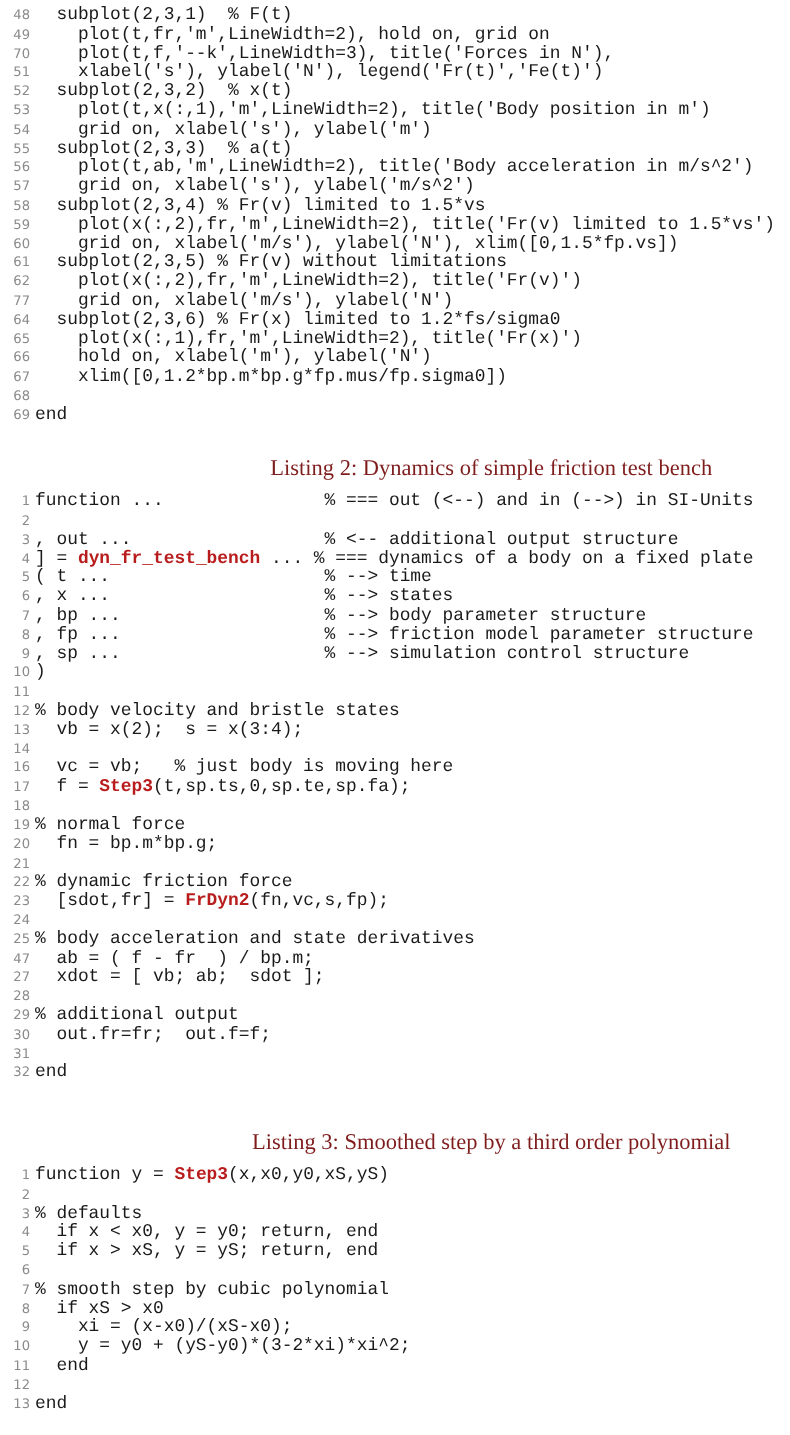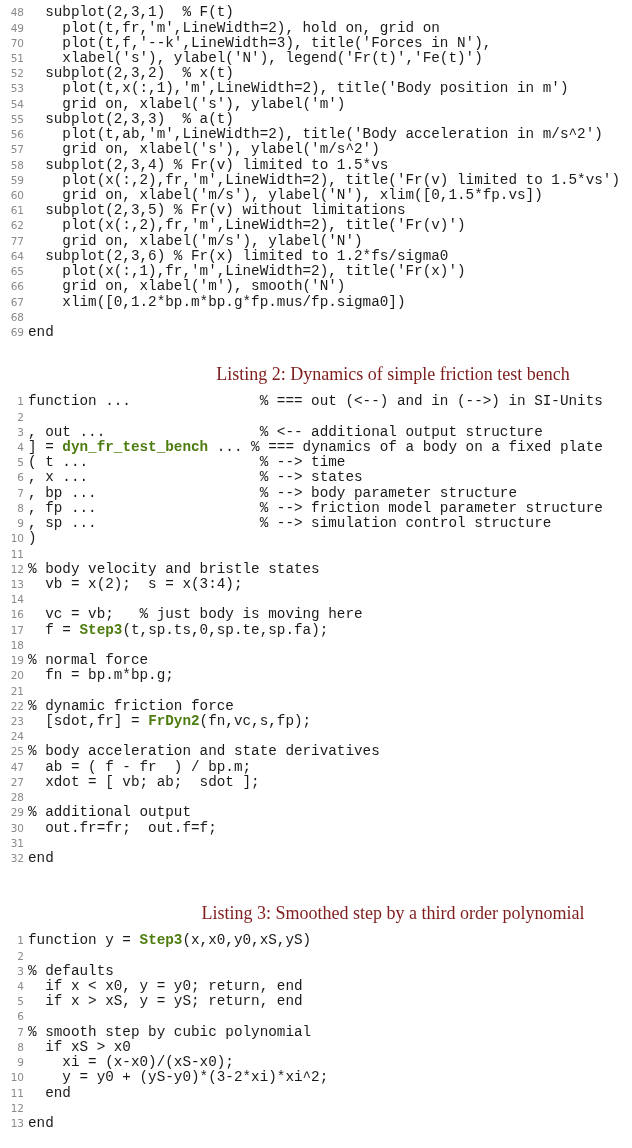--- a/index.html
+++ b/index.html
@@ -1,21 +1,21 @@
 <!DOCTYPE html>
 <html><head>
 <meta charset="utf-8">
 <style>
   html, body { margin:0; padding:0; background:#ffffff; }
   body { width:632px; height:1148px; position:relative; overflow:hidden; }
   .listing { position:absolute; left:0; width:552px; }
   .line { position:relative; height:15.23px; line-height:15.23px; white-space:pre; }
   .ln { position:absolute; left:0; width:24px; text-align:right; font-family:"DejaVu Sans", sans-serif; font-size:10.5px; color:#8a8a8a; line-height:15.23px; }
   .code { position:absolute; left:28px; font-family:"Liberation Mono", monospace; font-size:14.3px; color:#1a1a1a; line-height:15.23px; }
-  .kw-fn { color:#4d7c0f; font-weight:bold; }
+  .kw-fn { color:#b91c1c; font-weight:bold; }
   .caption { position:absolute; font-family:"Liberation Serif", serif; font-size:18px; color:#7f1d1d; white-space:nowrap; transform:translateX(-50%); left:393px; }
 </style>
 </head>
 <body>
 
 <div class="listing" style="top:5.4px;">
   <div class="line"><span class="ln">48</span><span class="code">  subplot(2,3,1)  % F(t)</span></div>
   <div class="line"><span class="ln">49</span><span class="code">    plot(t,fr,'m',LineWidth=2), hold on, grid on</span></div>
   <div class="line"><span class="ln">70</span><span class="code">    plot(t,f,'--k',LineWidth=3), title('Forces in N'),</span></div>
   <div class="line"><span class="ln">51</span><span class="code">    xlabel('s'), ylabel('N'), legend('Fr(t)','Fe(t)')</span></div>
@@ -26,21 +26,21 @@
   <div class="line"><span class="ln">56</span><span class="code">    plot(t,ab,'m',LineWidth=2), title('Body acceleration in m/s^2')</span></div>
   <div class="line"><span class="ln">57</span><span class="code">    grid on, xlabel('s'), ylabel('m/s^2')</span></div>
   <div class="line"><span class="ln">58</span><span class="code">  subplot(2,3,4) % Fr(v) limited to 1.5*vs</span></div>
   <div class="line"><span class="ln">59</span><span class="code">    plot(x(:,2),fr,'m',LineWidth=2), title('Fr(v) limited to 1.5*vs')</span></div>
   <div class="line"><span class="ln">60</span><span class="code">    grid on, xlabel('m/s'), ylabel('N'), xlim([0,1.5*fp.vs])</span></div>
   <div class="line"><span class="ln">61</span><span class="code">  subplot(2,3,5) % Fr(v) without limitations</span></div>
   <div class="line"><span class="ln">62</span><span class="code">    plot(x(:,2),fr,'m',LineWidth=2), title('Fr(v)')</span></div>
   <div class="line"><span class="ln">77</span><span class="code">    grid on, xlabel('m/s'), ylabel('N')</span></div>
   <div class="line"><span class="ln">64</span><span class="code">  subplot(2,3,6) % Fr(x) limited to 1.2*fs/sigma0</span></div>
   <div class="line"><span class="ln">65</span><span class="code">    plot(x(:,1),fr,'m',LineWidth=2), title('Fr(x)')</span></div>
-  <div class="line"><span class="ln">66</span><span class="code">    grid on, xlabel('m'), smooth('N')</span></div>
+  <div class="line"><span class="ln">66</span><span class="code">    hold on, xlabel('m'), ylabel('N')</span></div>
   <div class="line"><span class="ln">67</span><span class="code">    xlim([0,1.2*bp.m*bp.g*fp.mus/fp.sigma0])</span></div>
   <div class="line"><span class="ln">68</span><span class="code"></span></div>
   <div class="line"><span class="ln">69</span><span class="code">end</span></div>
 </div>
 
 <div class="caption" style="top:364px;">Listing 2: Dynamics of simple friction test bench</div>
 
 <div class="listing" style="top:394.4px;">
   <div class="line"><span class="ln">1</span><span class="code">function ...               % === out (&lt;--) and in (--&gt;) in SI-Units</span></div>
   <div class="line"><span class="ln">2</span></div>

